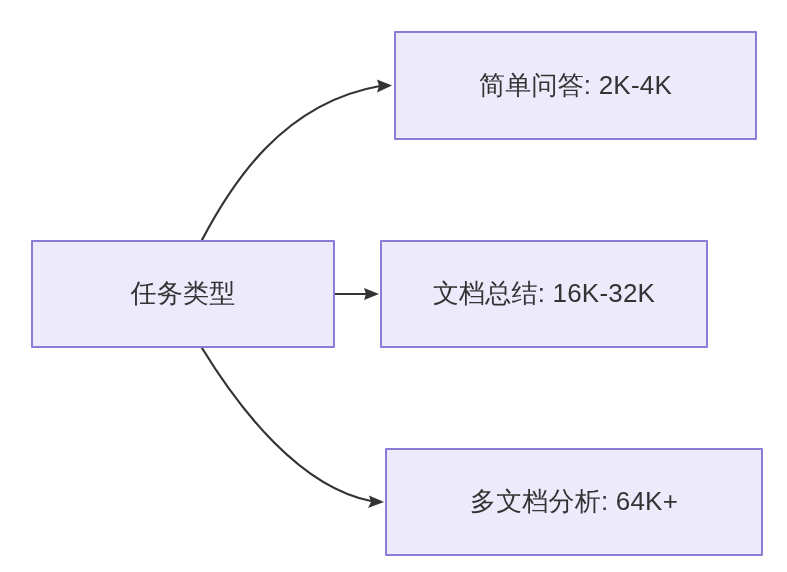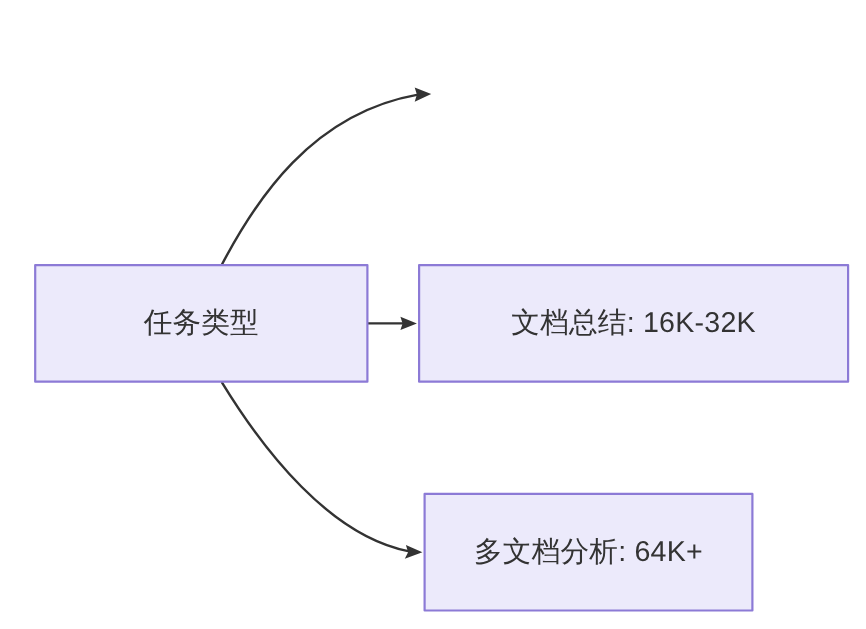--- a/index.html
+++ b/index.html
@@ -54,27 +54,27 @@
   
   #node-simple-qa {
     left: 394px;
     top: 31px;
     width: 363px;
     height: 109px;
   }
   #node-doc-summary {
     left: 380px;
     top: 240px;
-    width: 392px;
+    width: 328px;
     height: 108px;
   }
   #node-multi-doc {
     left: 385px;
     top: 448px;
-    width: 300px;
+    width: 378px;
     height: 108px;
   }
   .edge-path {
     fill: none;
     stroke: #333333;
     stroke-width: 2.2;
     stroke-linecap: round;
   }
   .edge-arrow {
     fill: #333333;
@@ -101,20 +101,23 @@
     <g>
       <path class="edge-path" d="M 202,348 C 240,410 300,487 371,501"></path>
       <polygon class="edge-arrow" points="384,502 369,495.5 371,502 368,508"></polygon>
     </g>
   </svg>
 
   <div class="node" id="node-source">
     <span class="node-label">任务类型</span>
   </div>
 
+  <div class="node" id="node-simple-qa">
+    <span class="node-label">简单问答: 2K-4K</span>
+  </div>
 
   <div class="node" id="node-doc-summary">
     <span class="node-label">文档总结: 16K-32K</span>
   </div>
 
   <div class="node" id="node-multi-doc">
     <span class="node-label">多文档分析: 64K+</span>
   </div>
 
 </div>

